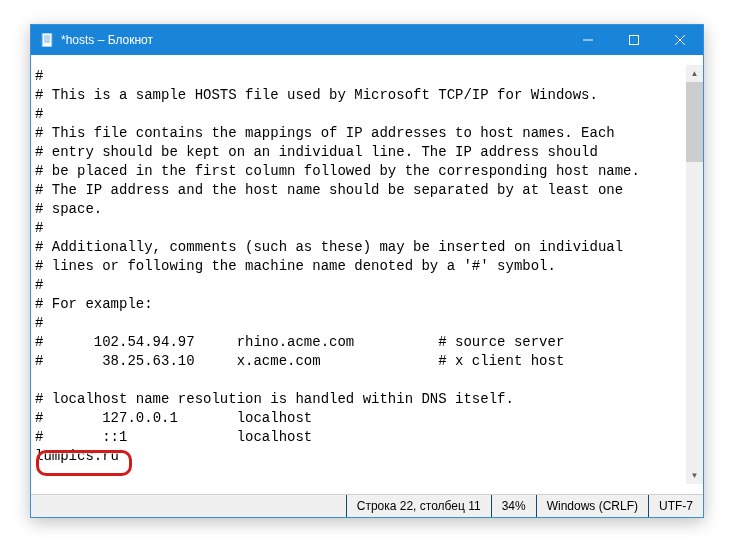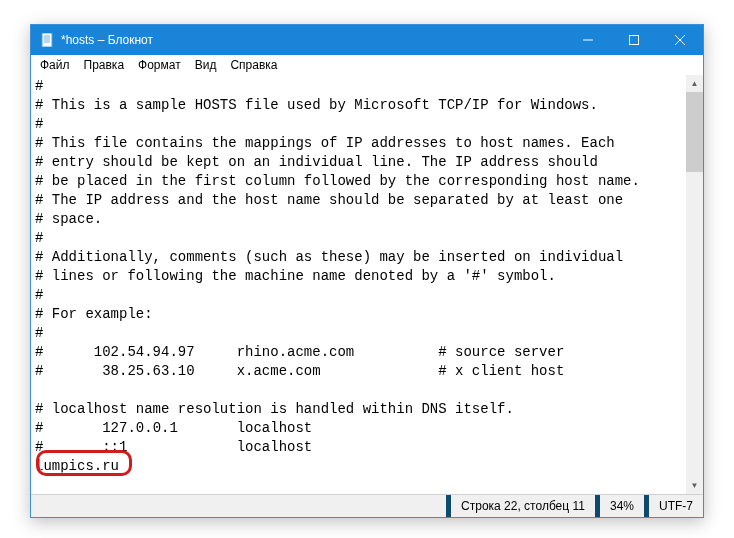--- a/index.html
+++ b/index.html
@@ -15,20 +15,21 @@
       position: absolute;
       left: 30px;
       top: 24px;
       width: 674px;
       height: 494px;
       border: 1px solid #3a8fd8;
       background: #fff;
       box-shadow: 0 4px 16px rgba(0,0,0,0.25);
       display: flex;
       flex-direction: column;
+      gap: 10px;
     }
     .titlebar {
       background: #1a84d8;
       height: 30px;
       display: flex;
       align-items: center;
       color: #fff;
       font-size: 12px;
     }
     .titlebar-icon {
@@ -113,21 +114,21 @@
       background: #f0f0f0;
       border-top: 1px solid #d0d0d0;
       display: flex;
       align-items: center;
       font-size: 12px;
       color: #000;
     }
     .status-spacer { flex: 1; }
     .status-cell {
       padding: 0 10px;
-      border-left: 5px solid #0c4a6e;
+      border-left: 1px solid #0c4a6e;
       height: 100%;
       display: flex;
       align-items: center;
     }
     .highlight-box {
       position: absolute;
       border: 3px solid #d31b1b;
       border-radius: 10px;
       pointer-events: none;
       box-shadow: 0 0 0 1px rgba(255,255,255,0.6) inset;
@@ -162,27 +163,20 @@
       </div>
       <div class="win-btn close">
         <svg width="10" height="10" viewBox="0 0 10 10">
             <line x1="0" y1="0" x2="10" y2="10" stroke="#fff" stroke-width="1"></line>
             <line x1="10" y1="0" x2="0" y2="10" stroke="#fff" stroke-width="1"></line>
           </svg>
       </div>
     </div>
   </div>
 
-  <div class="menubar">
-    <span class="menu-item">Файл</span>
-    <span class="menu-item">Правка</span>
-    <span class="menu-item">Формат</span>
-    <span class="menu-item">Вид</span>
-    <span class="menu-item">Справка</span>
-  </div>
 
   <div class="content-wrap">
     <div class="text-area">#
 # This is a sample HOSTS file used by Microsoft TCP/IP for Windows.
 #
 # This file contains the mappings of IP addresses to host names. Each
 # entry should be kept on an individual line. The IP address should
 # be placed in the first column followed by the corresponding host name.
 # The IP address and the host name should be separated by at least one
 # space.
@@ -205,17 +199,18 @@
         <div class="sb-thumb"></div>
       </div>
       <div class="sb-btn">▼</div>
     </div>
   </div>
 
   <div class="statusbar">
     <span class="status-spacer"></span>
     <span class="status-cell">Строка 22, столбец 11</span>
     <span class="status-cell">34%</span>
+    <span class="status-cell">Windows (CRLF)</span>
     <span class="status-cell">UTF-7</span>
   </div>
 </div>
 
 <div class="highlight-box" style="left: 36px; top: 450px; width: 96px; height: 26px;"></div>
 
 </body></html>

